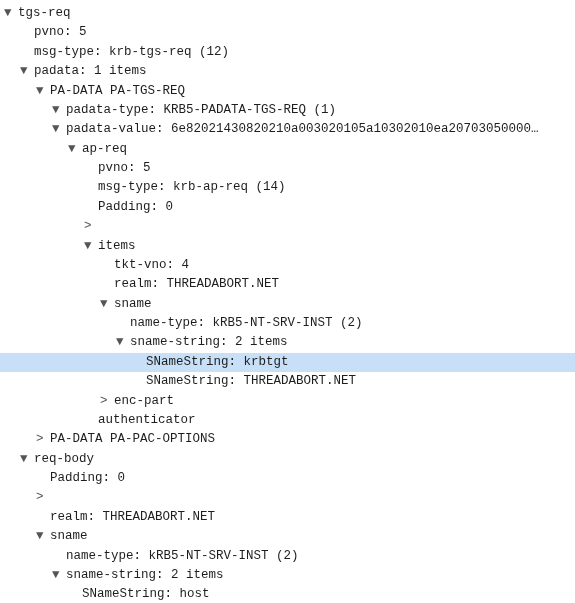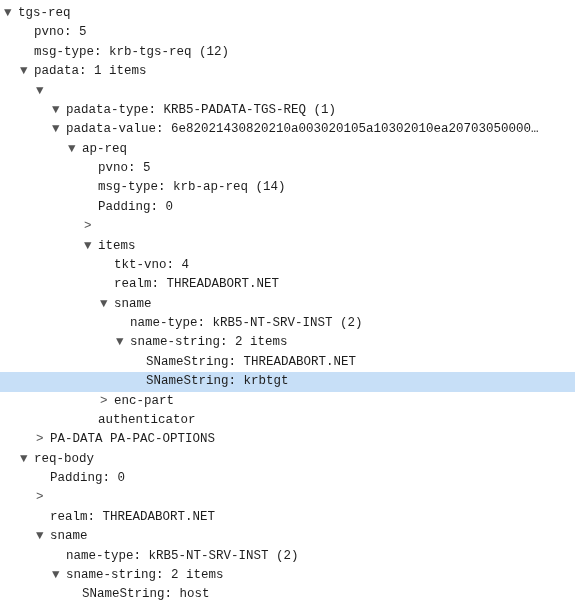--- a/index.html
+++ b/index.html
@@ -59,20 +59,21 @@
       <span>msg-type: krb-tgs-req (12)</span>
     </div>
     <div class="tree-row">
       <span class="indent" style="width: 16px;"></span>
       <span class="toggle">▼</span>
       <span>padata: 1 items</span>
     </div>
     <div class="tree-row">
       <span class="indent" style="width: 32px;"></span>
       <span class="toggle">▼</span>
+      <span>PA-DATA PA-TGS-REQ</span>
     </div>
     <div class="tree-row">
       <span class="indent" style="width: 48px;"></span>
       <span class="toggle">▼</span>
       <span>padata-type: KRB5-PADATA-TGS-REQ (1)</span>
     </div>
     <div class="tree-row">
       <span class="indent" style="width: 48px;"></span>
       <span class="toggle">▼</span>
       <span>padata-value: 6e82021430820210a003020105a10302010ea20703050000…</span>
@@ -123,30 +124,30 @@
     </div>
     <div class="tree-row">
       <span class="indent" style="width: 112px;"></span>
       <span class="toggle"></span>
       <span>name-type: kRB5-NT-SRV-INST (2)</span>
     </div>
     <div class="tree-row">
       <span class="indent" style="width: 112px;"></span>
       <span class="toggle">▼</span>
       <span>sname-string: 2 items</span>
-    </div>
-    <div class="tree-row">
-      <span class="indent" style="width: 128px;"></span>
-      <span class="toggle"></span>
-      <span>SNameString: THREADABORT.NET</span>
     </div>
     <div class="tree-row highlighted">
       <span class="indent" style="width: 128px;"></span>
       <span class="toggle"></span>
       <span>SNameString: krbtgt</span>
+    </div>
+    <div class="tree-row">
+      <span class="indent" style="width: 128px;"></span>
+      <span class="toggle"></span>
+      <span>SNameString: THREADABORT.NET</span>
     </div>
     <div class="tree-row">
       <span class="indent" style="width: 96px;"></span>
       <span class="toggle">&gt;</span>
       <span>enc-part</span>
     </div>
     <div class="tree-row">
       <span class="indent" style="width: 80px;"></span>
       <span class="toggle"></span>
       <span>authenticator</span>

